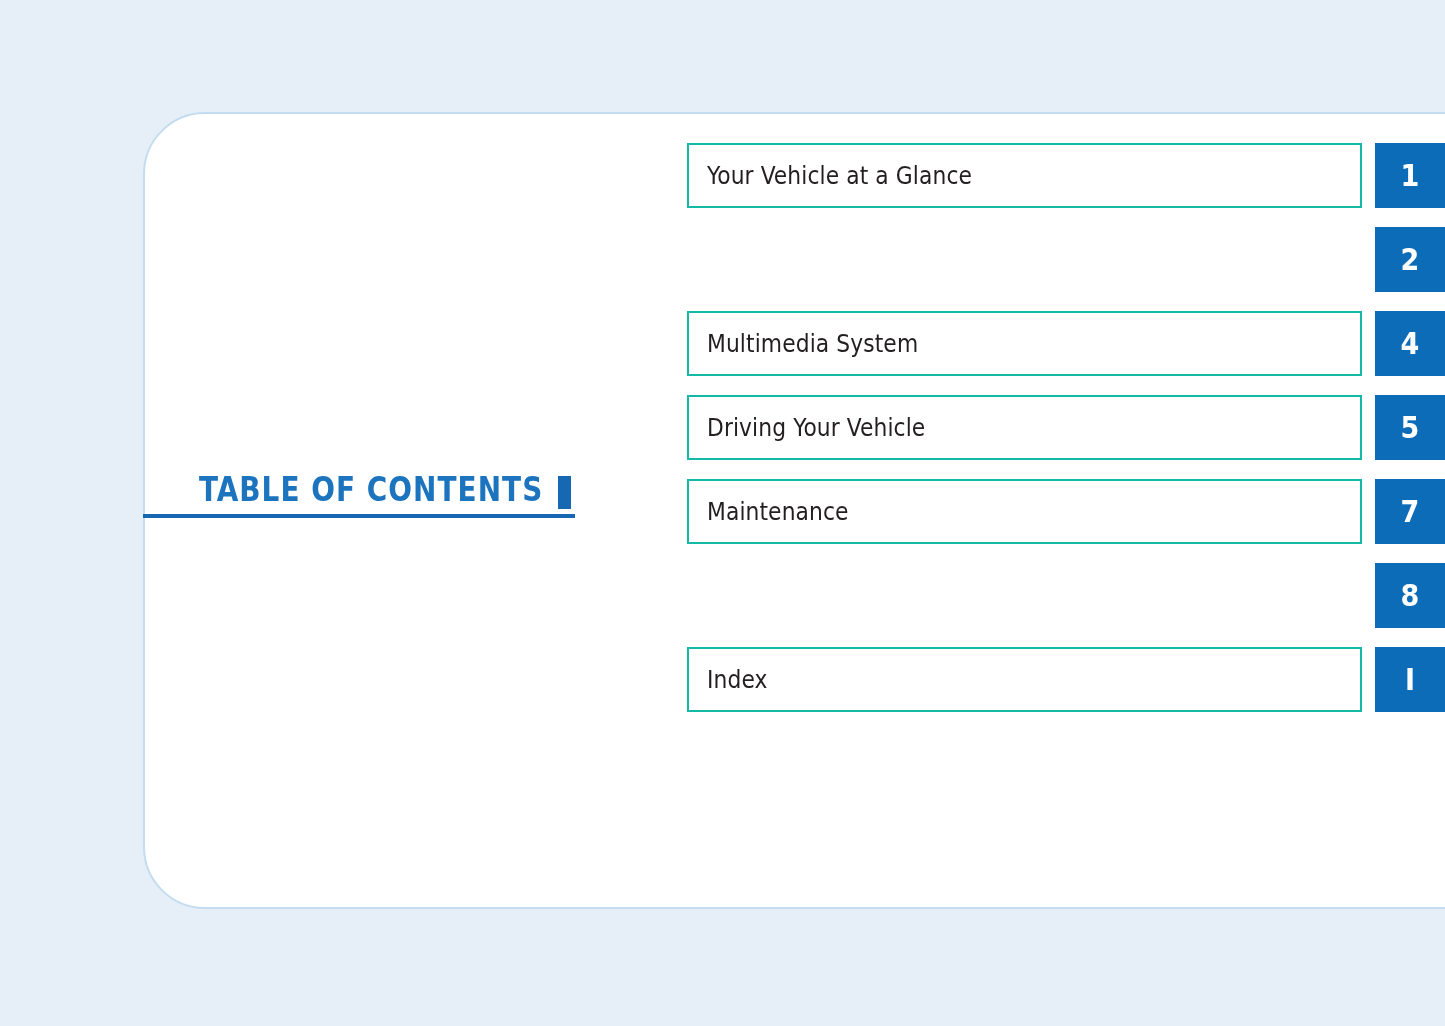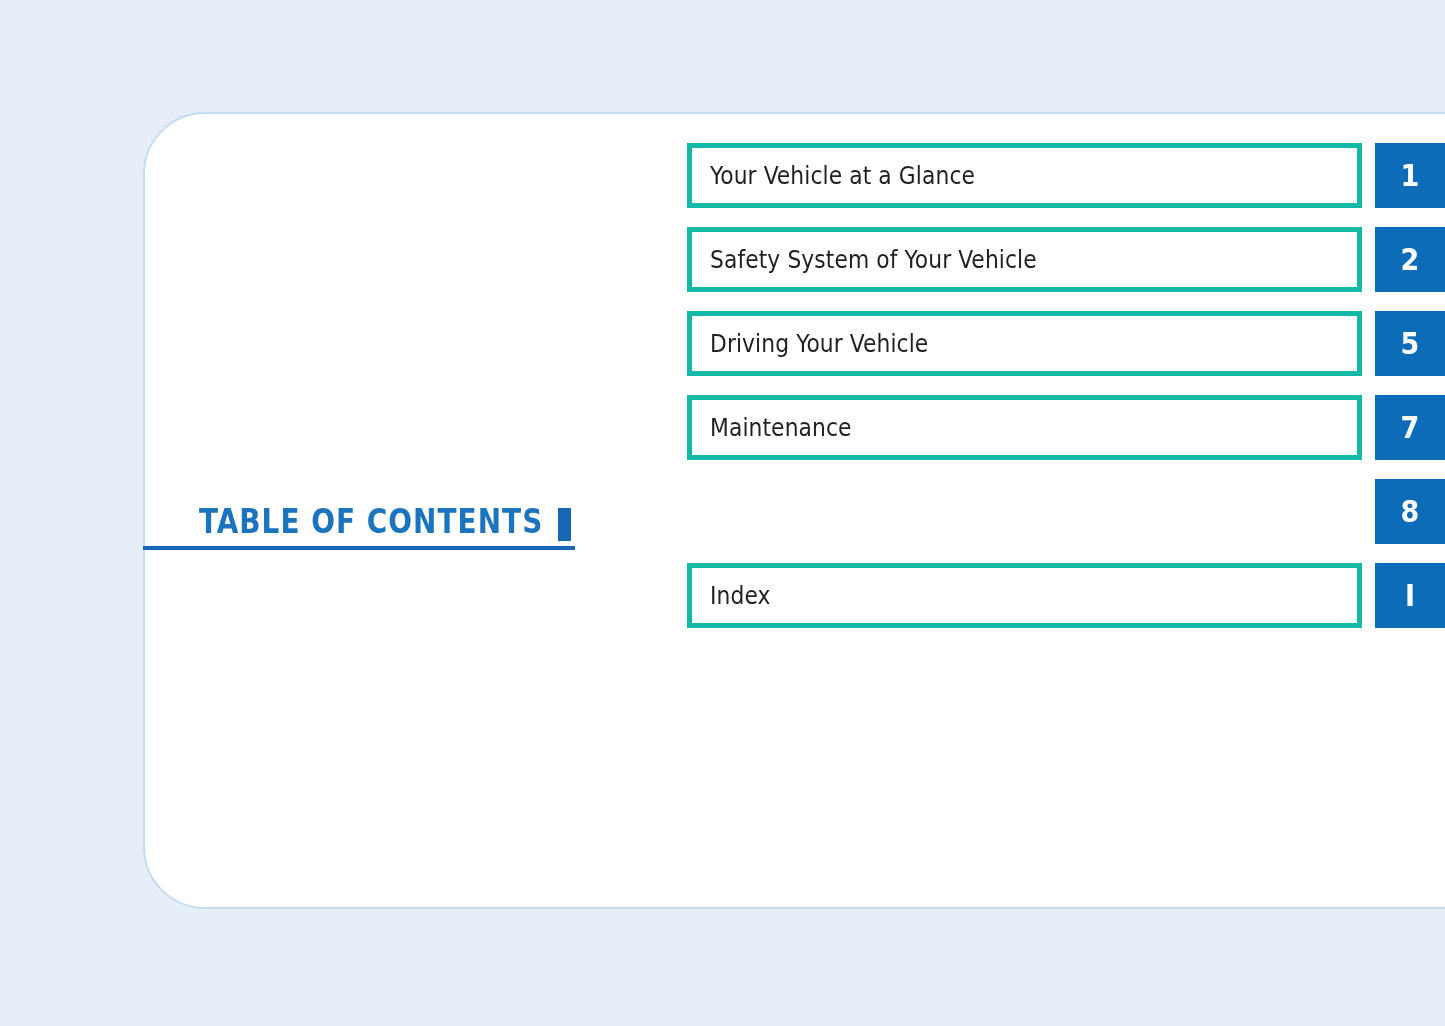--- a/index.html
+++ b/index.html
@@ -32,21 +32,20 @@
     box-sizing: border-box;
   }
 
   
   #toc-title-block {
     position: absolute;
     left: 143px;
     top: 468px;
     width: 432px;
     height: 50px;
-    margin-top: 32px;
   }
   #toc-title {
     position: absolute;
     right: 32px;
     bottom: 9px;
     margin: 0;
     font-family: "Liberation Sans Narrow", "DejaVu Sans Condensed", "Liberation Sans", sans-serif;
     font-size: 33px;
     font-weight: bold;
     letter-spacing: 1.1px;
@@ -87,21 +86,21 @@
   .toc-row:last-child {
     margin-bottom: 16px;
   }
   .toc-entry {
     position: absolute;
     left: 0;
     top: 0;
     width: 675px;
     height: 65px;
     box-sizing: border-box;
-    border: 5px solid #14b8a6;
+    border: 2px solid #14b8a6;
     background: #ffffff;
     display: flex;
     align-items: center;
     padding-left: 18px;
   }
   .toc-entry-label {
     font-family: "Liberation Sans Narrow", "DejaVu Sans Condensed", "Liberation Sans", sans-serif;
     font-size: 25px;
     line-height: 30px;
     color: #231f20;
@@ -143,25 +142,30 @@
 <div id="toc-list">
     <div class="toc-row">
       <div class="toc-entry">
         <span class="toc-entry-label">Your Vehicle at a Glance</span>
       </div>
       <div class="toc-tab">
         <span class="toc-tab-number">1</span>
       </div>
     </div>
     <div class="toc-row">
+      <div class="toc-tab">
+        <span class="toc-tab-number">2</span>
+      </div>
+    </div>
+    <div class="toc-row">
       <div class="toc-entry">
-        <span class="toc-entry-label">Safety System of Your Vehicle</span>
+        <span class="toc-entry-label">Multimedia System</span>
       </div>
       <div class="toc-tab">
-        <span class="toc-tab-number">2</span>
+        <span class="toc-tab-number">4</span>
       </div>
     </div>
     <div class="toc-row">
       <div class="toc-entry">
         <span class="toc-entry-label">Driving Your Vehicle</span>
       </div>
       <div class="toc-tab">
         <span class="toc-tab-number">5</span>
       </div>
     </div>

